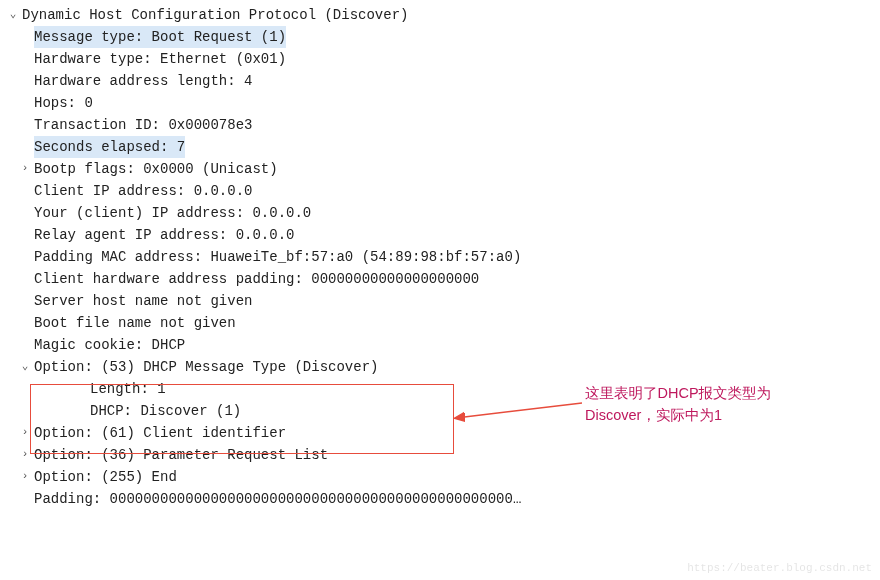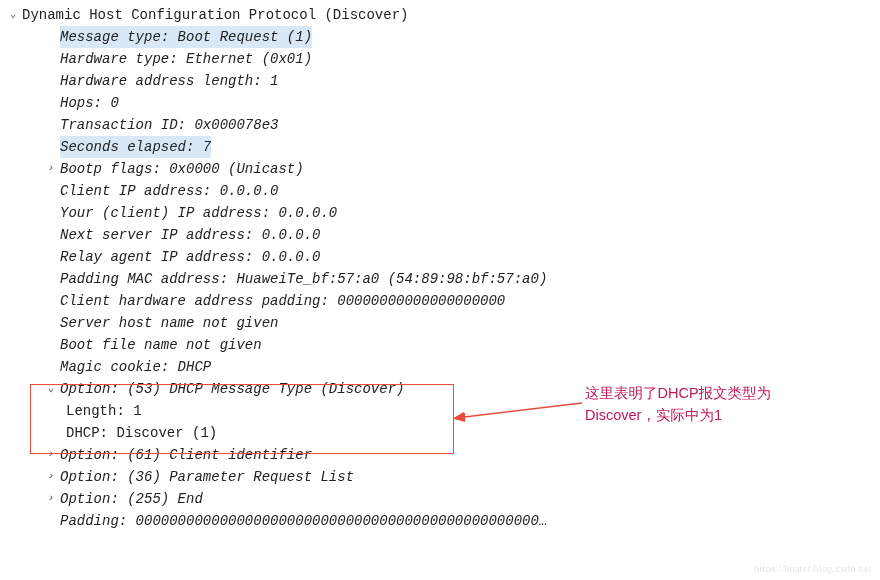--- a/index.html
+++ b/index.html
@@ -18,22 +18,22 @@
     padding-top: 4px;
     line-height: 1.6;
   }
   .row {
     white-space: pre;
     display: flex;
     align-items: center;
     height: 22px;
   }
   .indent-0 { padding-left: 6px; }
-  .indent-1 { padding-left: 44px; font-style: italic; }
-  .indent-2 { padding-left: 50px; }
+  .indent-1 { padding-left: 18px; }
+  .indent-2 { padding-left: 74px; }
   .toggle {
     display: inline-block;
     width: 14px;
     text-align: center;
     color: #555;
     font-size: 11px;
     margin-right: 2px;
   }
   .toggle.blank { visibility: hidden; }
   .hl-inner {
@@ -54,40 +54,39 @@
   }
   .arrow {
     position: absolute;
     stroke: #e74c3c;
     fill: #e74c3c;
   }
   .watermark {
     position: absolute;
     right: 8px;
     bottom: 6px;
-    font-family: Liberation Serif, serif;
+    font-family: Liberation Mono, monospace;
     font-size: 11px;
     color: rgba(0,0,0,0.11);
   }
 </style>
 </head>
 <body>
 
 <div class="tree" id="tree">
     <div class="row indent-0"><span class="toggle">⌄</span><span>Dynamic Host Configuration Protocol (Discover)</span></div>
     <div class="row indent-1"><span class="toggle blank">·</span><span class="hl-inner">Message type: Boot Request (1)</span></div>
     <div class="row indent-1"><span class="toggle blank">·</span><span>Hardware type: Ethernet (0x01)</span></div>
-    <div class="row indent-1"><span class="toggle blank">·</span><span>Hardware address length: 1</span></div>
+    <div class="row indent-1"><span class="toggle blank">·</span><span>Hardware address length: 4</span></div>
     <div class="row indent-1"><span class="toggle blank">·</span><span>Hops: 0</span></div>
     <div class="row indent-1"><span class="toggle blank">·</span><span>Transaction ID: 0x000078e3</span></div>
     <div class="row indent-1"><span class="toggle blank">·</span><span class="hl-inner">Seconds elapsed: 7</span></div>
     <div class="row indent-1"><span class="toggle">›</span><span>Bootp flags: 0x0000 (Unicast)</span></div>
     <div class="row indent-1"><span class="toggle blank">·</span><span>Client IP address: 0.0.0.0</span></div>
     <div class="row indent-1"><span class="toggle blank">·</span><span>Your (client) IP address: 0.0.0.0</span></div>
-    <div class="row indent-1"><span class="toggle blank">·</span><span>Next server IP address: 0.0.0.0</span></div>
     <div class="row indent-1"><span class="toggle blank">·</span><span>Relay agent IP address: 0.0.0.0</span></div>
     <div class="row indent-1"><span class="toggle blank">·</span><span>Padding MAC address: HuaweiTe_bf:57:a0 (54:89:98:bf:57:a0)</span></div>
     <div class="row indent-1"><span class="toggle blank">·</span><span>Client hardware address padding: 00000000000000000000</span></div>
     <div class="row indent-1"><span class="toggle blank">·</span><span>Server host name not given</span></div>
     <div class="row indent-1"><span class="toggle blank">·</span><span>Boot file name not given</span></div>
     <div class="row indent-1"><span class="toggle blank">·</span><span>Magic cookie: DHCP</span></div>
     <div class="row indent-1"><span class="toggle">⌄</span><span>Option: (53) DHCP Message Type (Discover)</span></div>
     <div class="row indent-2"><span class="toggle blank">·</span><span>Length: 1</span></div>
     <div class="row indent-2"><span class="toggle blank">·</span><span>DHCP: Discover (1)</span></div>
     <div class="row indent-1"><span class="toggle">›</span><span>Option: (61) Client identifier</span></div>

